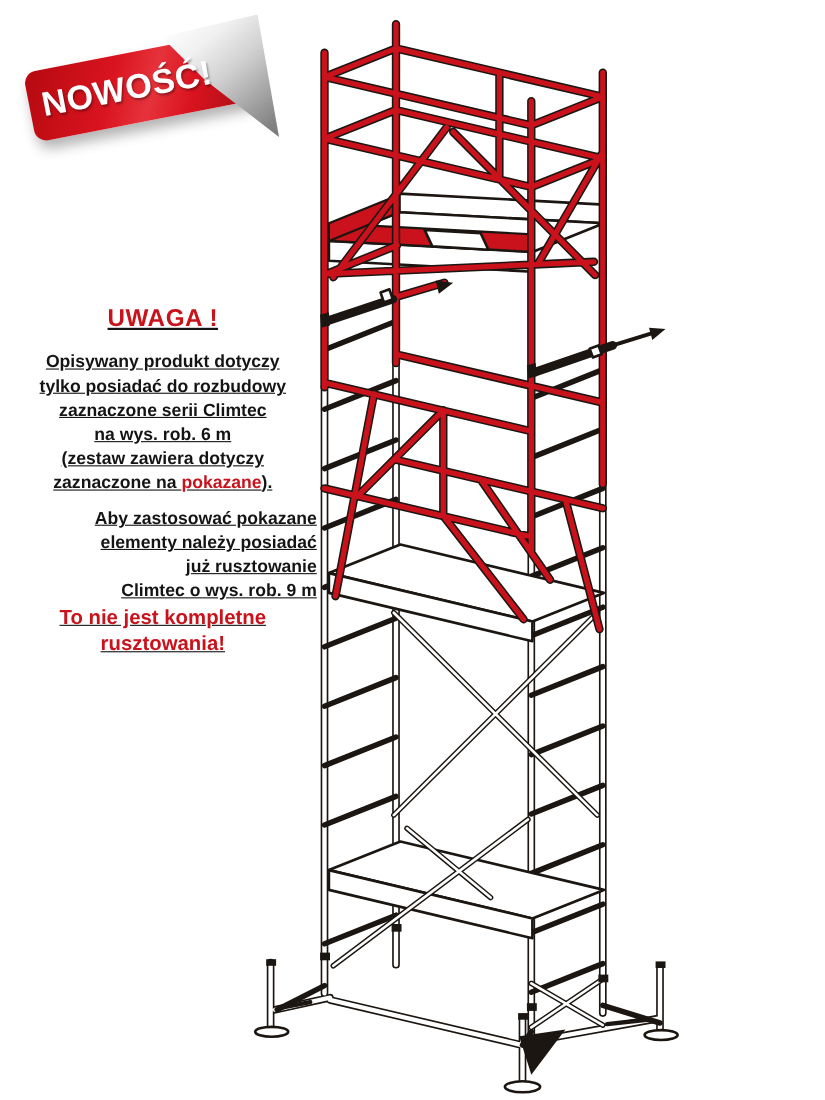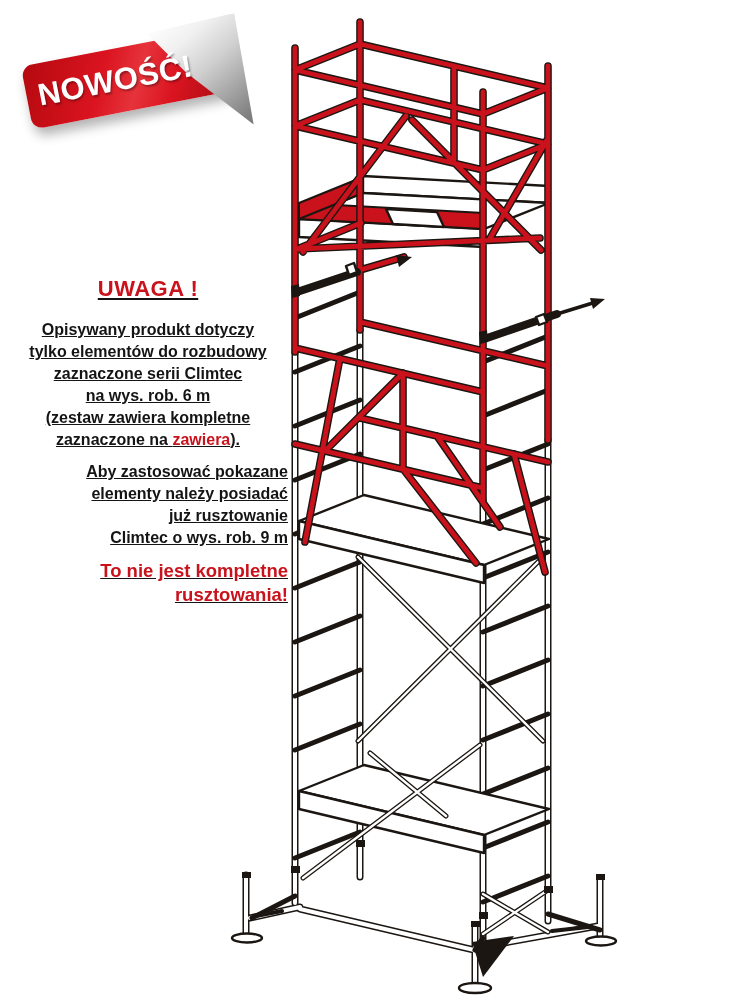--- a/index.html
+++ b/index.html
@@ -18,21 +18,21 @@
         background:linear-gradient(150deg,#ffffff 0%,#f0f0f0 22%,#cfcfcf 45%,#a8a8a8 65%,#838383 84%,#6d6d6d 100%);
         clip-path:polygon(2% 3%,88% 0%,86% 96%,32% 42%);
         filter:drop-shadow(2px 3px 3px rgba(0,0,0,.35));}
 
   
   .notice{position:absolute;left:8px;top:276px;width:280px;text-align:center;color:var(--text-black,#141414);text-decoration:underline;}
   .notice .heading{margin:0;font-size:22px;font-weight:bold;letter-spacing:.5px;color:var(--text-red,#c9121b);}
   .notice p{margin:0;font-weight:bold;font-size:16px;line-height:22px;}
   .notice .p1{margin-top:17px;}
   .notice .p2{margin-top:10px;text-align:right;}
-  .notice .p3{margin-top:10px;font-size:18.5px;line-height:24px;color:var(--text-red,#c9121b);text-align:right;}
+  .notice .p3{font-size:18.5px;line-height:24px;color:var(--text-red,#c9121b);}
   .notice .line{white-space:nowrap;}
   .notice .hl{color:var(--text-red,#c9121b);}
 
   
   .art{position:absolute;left:0;top:0;}
   .tube-o{stroke:var(--ink,#1b1612);stroke-width:7.6;fill:none;stroke-linecap:round;stroke-linejoin:round;}
   .tube-red-i{stroke:var(--accent-red,#c9121b);stroke-width:4.8;fill:none;stroke-linecap:round;stroke-linejoin:round;}
   .tube-white-o{stroke:var(--ink,#1b1612);stroke-width:7;fill:none;stroke-linecap:round;}
   .tube-white-i{stroke:#fff;stroke-width:4;fill:none;stroke-linecap:round;}
   .brace-o{stroke:var(--ink,#1b1612);stroke-width:5;fill:none;stroke-linecap:round;}
@@ -51,25 +51,25 @@
   <div class="badge-wrap">
     <div class="badge"></div>
     <div class="curl"></div>
     <div class="badge-label">NOWOŚĆ!</div>
   </div>
 
   <div class="notice">
     <h1 class="heading">UWAGA !</h1>
     <p class="p1">
       <span class="line">Opisywany produkt dotyczy</span><br>
-      <span class="line">tylko elementów do rozbudowy</span><br>
+      <span class="line">tylko posiadać do rozbudowy</span><br>
       <span class="line">zaznaczone serii Climtec</span><br>
       <span class="line">na wys. rob. 6 m</span><br>
-      <span class="line">(zestaw zawiera kompletne</span><br>
-      <span class="line"><span>zaznaczone na </span><span class="hl">zawiera</span><span>).</span></span>
+      <span class="line">(zestaw zawiera dotyczy</span><br>
+      <span class="line"><span>zaznaczone na </span><span class="hl">pokazane</span><span>).</span></span>
     </p>
     <p class="p2">
       <span class="line">Aby zastosować pokazane</span><br>
       <span class="line">elementy należy posiadać</span><br>
       <span class="line">już rusztowanie</span><br>
       <span class="line">Climtec o wys. rob. 9 m</span>
     </p>
     <p class="p3">
       <span class="line">To nie jest kompletne</span><br>
       <span class="line">rusztowania!</span>

